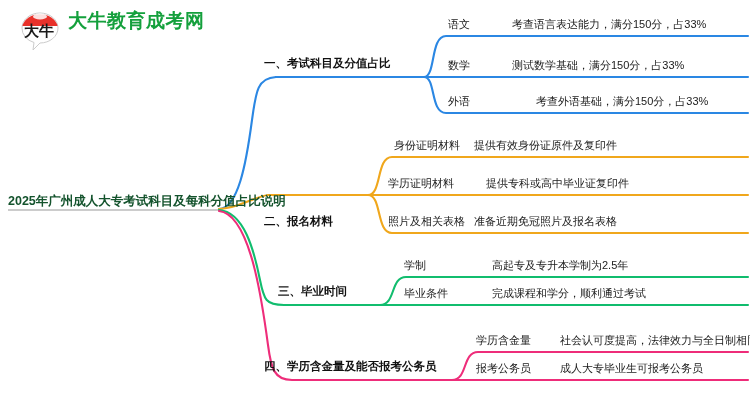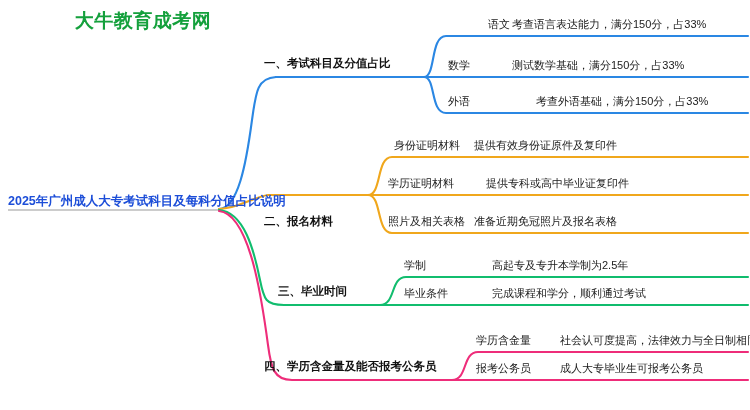--- a/index.html
+++ b/index.html
@@ -36,21 +36,20 @@
     top: 1px;
     width: 150px;
   }
   #logo-title {
     font-size: 19px;
     font-weight: bold;
     color: #14a03c;
     letter-spacing: 0.5px;
     line-height: 24px;
     white-space: nowrap;
-    text-align: center;
   }
   #logo-sub {
     font-size: 11.5px;
     font-weight: bold;
     color: #14a03c;
     letter-spacing: 0.3px;
     line-height: 15px;
     white-space: nowrap;
   }
 
@@ -67,40 +66,48 @@
   
   .node {
     position: absolute;
     white-space: nowrap;
     color: #1a1a1a;
     line-height: 1;
   }
   .root-node {
     font-size: 12.5px;
     font-weight: 600;
-    color: #1d4ed8;
+    color: #14532d;
   }
   .branch-node {
     font-size: 11.5px;
     font-weight: 600;
     color: #111111;
   }
   .leaf-key {
     font-size: 11px;
     color: #1a1a1a;
   }
   .leaf-val {
     font-size: 11px;
     color: #1a1a1a;
   }
 </style>
 </head>
 <body>
 
 <div id="logo">
+  <div id="logo-mark">
+    <svg width="44" height="42" viewBox="0 0 44 42" xmlns="http://www.w3.org/2000/svg">
+      <path d="M4 18 a18 15 0 1 1 36 0 a18 15 0 0 1 -18 15 l-7 7 l1 -7.5 a18 15 0 0 1 -12 -14.5 z" fill="#ffffff" stroke="#cccccc" stroke-width="1"></path>
+      <path d="M4.4 16 a18 15 0 0 1 35.2 0 z" fill="#e8312a"></path>
+      <ellipse cx="22" cy="6.5" rx="7" ry="3" fill="#ffffff" opacity="0.85"></ellipse>
+      <text x="21" y="26" font-family="'DejaVu Sans',sans-serif" font-size="15" font-weight="bold" fill="#1a1a1a" text-anchor="middle">大牛</text>
+    </svg>
+  </div>
   <div id="logo-text-wrap">
     <div id="logo-title">大牛教育成考网</div>
   </div>
 </div>
 
 <svg id="wires" viewBox="0 0 750 410" xmlns="http://www.w3.org/2000/svg">
 
   <line x1="8" y1="210" x2="218" y2="210" stroke="#9a9a9a" stroke-width="1.1"></line>
 
   <g fill="none" stroke="#2b87e3" stroke-width="2.1" stroke-linecap="round">
@@ -147,21 +154,21 @@
   <g stroke="#ee2d7a" stroke-width="1.6" fill="none">
     <line x1="556" y1="352" x2="748" y2="352"></line>
     <line x1="556" y1="380" x2="748" y2="380"></line>
   </g>
 </svg>
 
 <div class="node root-node" style="left:8px; top:195px;">2025年广州成人大专考试科目及每科分值占比说明</div>
 
 <div class="node branch-node" style="left:264px; top:58px;font-family:Liberation Mono, monospace;">一、考试科目及分值占比</div>
 
-<div class="node leaf-key" style="left:448px; top:19px;margin-left:40px;">语文</div>
+<div class="node leaf-key" style="left:448px; top:19px;">语文</div>
 <div class="node leaf-val" style="left:512px; top:19px;">考查语言表达能力，满分150分，占33%</div>
 
 <div class="node leaf-key" style="left:448px; top:60px;">数学</div>
 <div class="node leaf-val" style="left:512px; top:60px;">测试数学基础，满分150分，占33%</div>
 
 <div class="node leaf-key" style="left:448px; top:96px;">外语</div>
 <div class="node leaf-val" style="left:536px; top:96px;">考查外语基础，满分150分，占33%</div>
 
 <div class="node branch-node" style="left:264px; top:176px;margin-top:40px;">二、报名材料</div>
 

